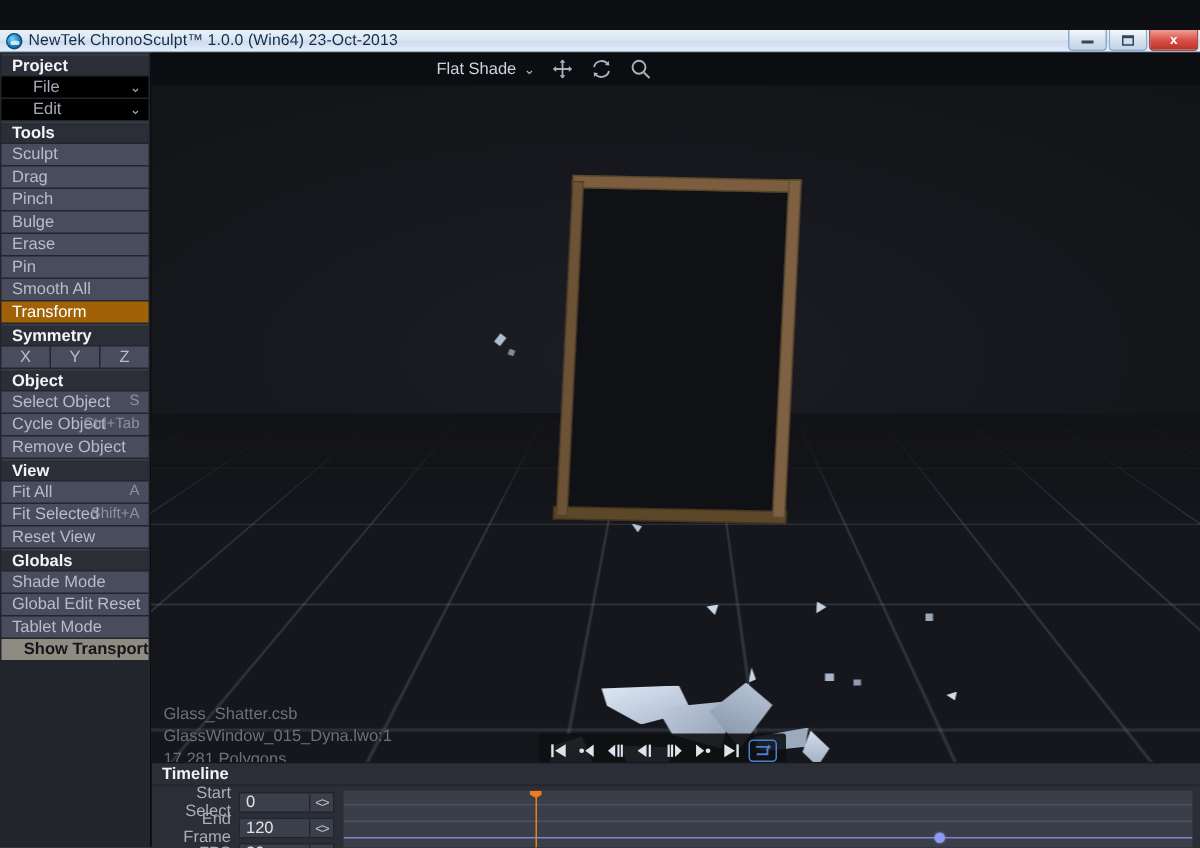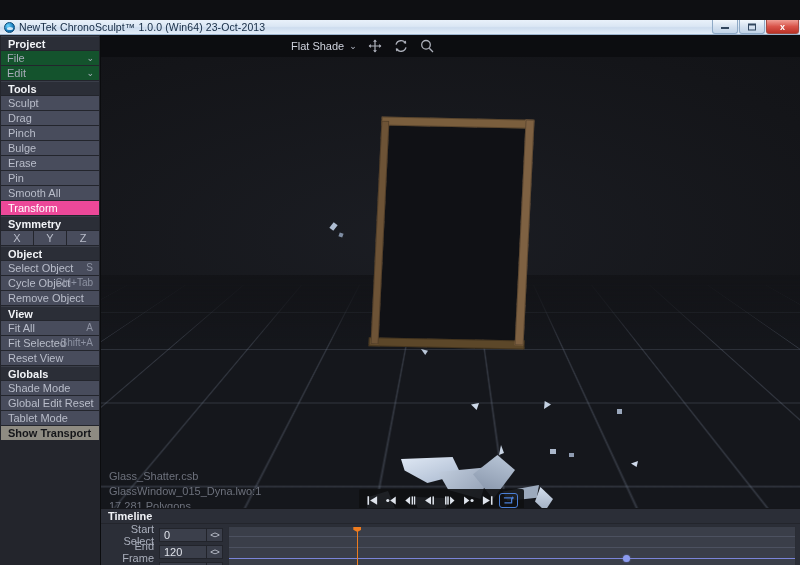--- a/index.html
+++ b/index.html
@@ -46,26 +46,26 @@
   
   .sidebar { position:absolute; left:0; top:0; width:100px; height:550px;
              background:#23252c; padding:1px 1px 0 1px; }
   .sb-head { height:14px; line-height:14px; background:#2b2e37; color:#f2f4f8;
              font-size:11px; font-weight:bold; padding-left:7px; margin-bottom:1px;
              border-top:1px solid #3a3e49; }
   .sb-item { height:14px; line-height:14px; background:#484c5c; color:#b9bdca;
              font-size:11px; padding-left:7px; margin-bottom:1px; position:relative;
              white-space:nowrap; overflow:hidden; }
   .sb-item .sc { position:absolute; right:6px; top:0; color:#8d92a2; font-size:10px; }
-  .sb-item.sel { background:#ec4899; color:#ffffff; }
-  .sb-item.on  { background:#8e8b82; color:#15161a; font-weight:bold; }
+  .sb-item.sel { background:#a16207; color:#ffffff; }
+  .sb-item.on  { background:#8e8b82; color:#15161a; font-weight:bold;text-align:right; }
   .sb-row { display:flex; gap:1px; margin-bottom:1px; }
   .sb-row .sb-item { flex:1; margin:0; padding:0; text-align:center; }
-  .sb-drop { height:14px; line-height:14px; background:#14532d; color:#a7abb9;
-             font-size:11px; padding-left:6px; margin-bottom:1px; position:relative; }
+  .sb-drop { height:14px; line-height:14px; background:#000000; color:#a7abb9;
+             font-size:11px; padding-left:21px; margin-bottom:1px; position:relative; }
   .sb-drop .chev { position:absolute; right:5px; top:0px; font-size:9px; color:#aeb3c1; }
 
   
   .viewport { position:absolute; left:101px; top:0; width:709px; height:473px;
               background:#131418; overflow:hidden; }
   .vp-top { position:absolute; left:0; top:0; width:699px; height:22px;
             background:#0c0d10; }
   .vp-tools { position:absolute; left:190px; top:3px; display:flex; align-items:center; gap:10px; }
   .vp-mode { color:#cfd3dd; font-size:11px; display:flex; align-items:center; gap:5px; }
   .vp-mode .chev { font-size:9px; color:#b7bcc8; }

